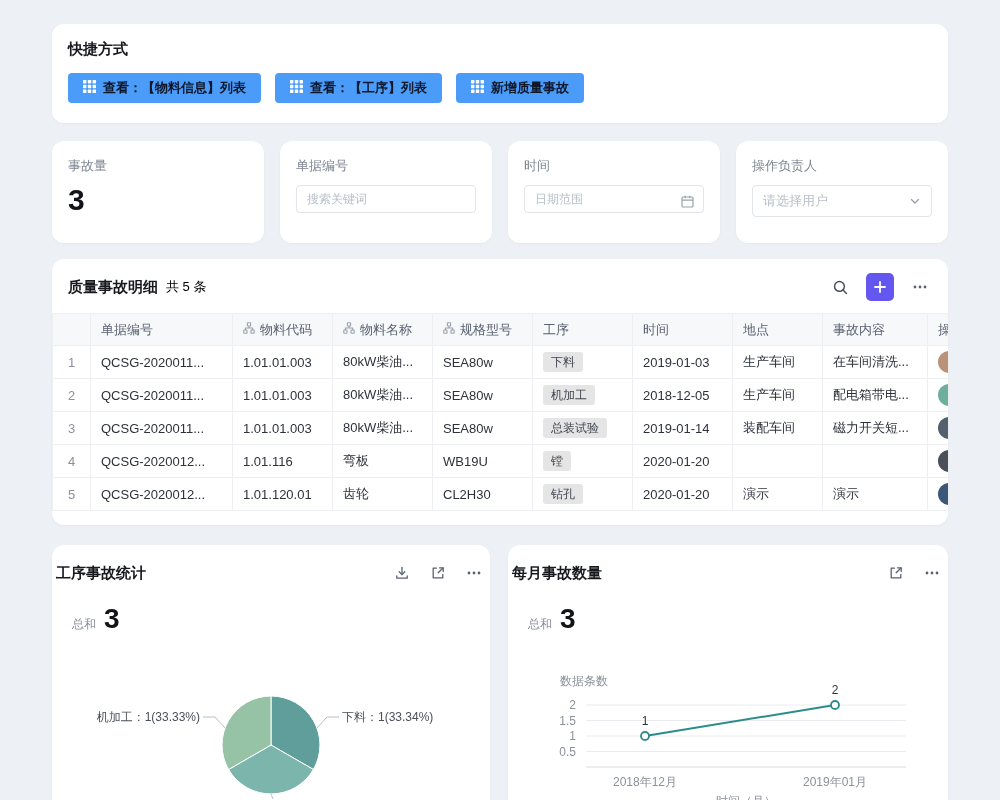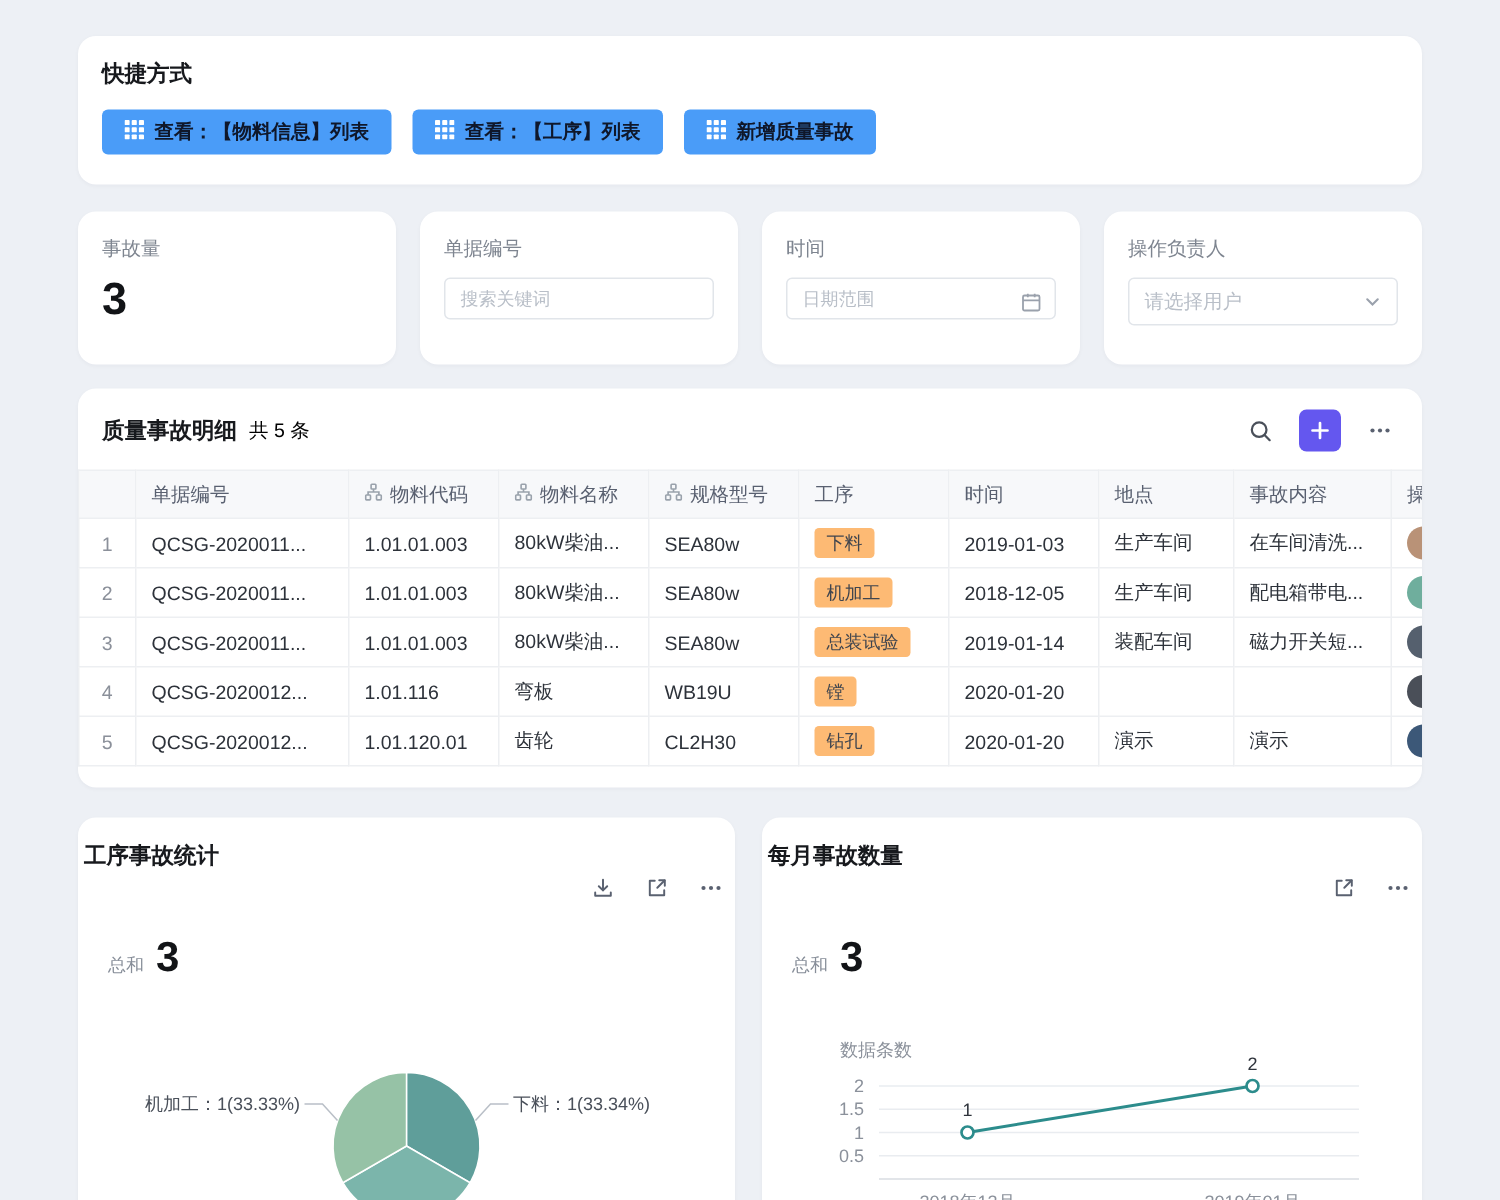--- a/index.html
+++ b/index.html
@@ -39,35 +39,35 @@
   .tbl-actions { margin-left:auto; display:flex; align-items:center; gap:14px; }
   .icon-btn { display:inline-flex; align-items:center; justify-content:center; width:24px; height:24px; cursor:pointer; line-height:0; }
   .plus-btn { width:28px; height:28px; border:none; border-radius:5px; background:#6457ef;
               display:inline-flex; align-items:center; justify-content:center; cursor:pointer; }
   table { width:940px; border-collapse:collapse; table-layout:fixed; font-size:13px; color:#2d323a; }
   th,td { border:1px solid #edeff2; padding:0 10px; height:33px; text-align:left; font-weight:normal;
           overflow:hidden; white-space:nowrap; text-overflow:ellipsis; }
   th { background:#f7f8fa; color:#596070; height:32px; }
   .h-wrap { display:flex; align-items:center; gap:5px; }
   td.idx, th.idx { text-align:center; color:#8b909a; padding:0 4px; }
-  .tag { display:inline-block; background:#fdba74; border-radius:3px; padding:2px 8px; font-size:12px;
+  .tag { display:inline-block; background:#e5e5e5; border-radius:3px; padding:2px 8px; font-size:12px;
          color:#40454e; line-height:16px; }
   .avatar { display:inline-block; width:22px; height:22px; border-radius:50%; vertical-align:middle; }
   tbody tr:nth-child(1) .avatar { background:#b99277; }
   tbody tr:nth-child(2) .avatar { background:#6fae9d; }
   tbody tr:nth-child(3) .avatar { background:#55606e; }
   tbody tr:nth-child(4) .avatar { background:#4a4f58; }
   tbody tr:nth-child(5) .avatar { background:#3c5878; }
 
   
   .charts-row { display:flex; gap:18px; margin-top:20px; }
   .chart-card { height:300px; padding-top:16px; overflow:hidden; }
   .chart-card.left { width:438px; }
   .chart-card.right { flex:1; }
-  .chart-head { display:flex; align-items:flex-start; padding:0 4px;flex-direction:column; }
+  .chart-head { display:flex; align-items:center; padding:0 4px; }
   .chart-title { font-size:15px; font-weight:bold; color:#17191d; }
   .chart-actions { margin-left:auto; display:flex; gap:12px; align-items:center; }
   .chart-summary { display:flex; align-items:baseline; gap:8px; padding:0 20px; margin-top:18px; }
   .sum-label { font-size:12px; color:#878e99; }
   .sum-value { font-size:28px; font-weight:bold; color:#121417; }
   svg.chart { display:block; margin-top:14px; }
   .svg-label { font-size:12px; fill:#4a505a; }
   .svg-dim { font-size:12px; fill:#8b919b; }
   .svg-val { font-size:12px; fill:#2f343c; }
 </style>

